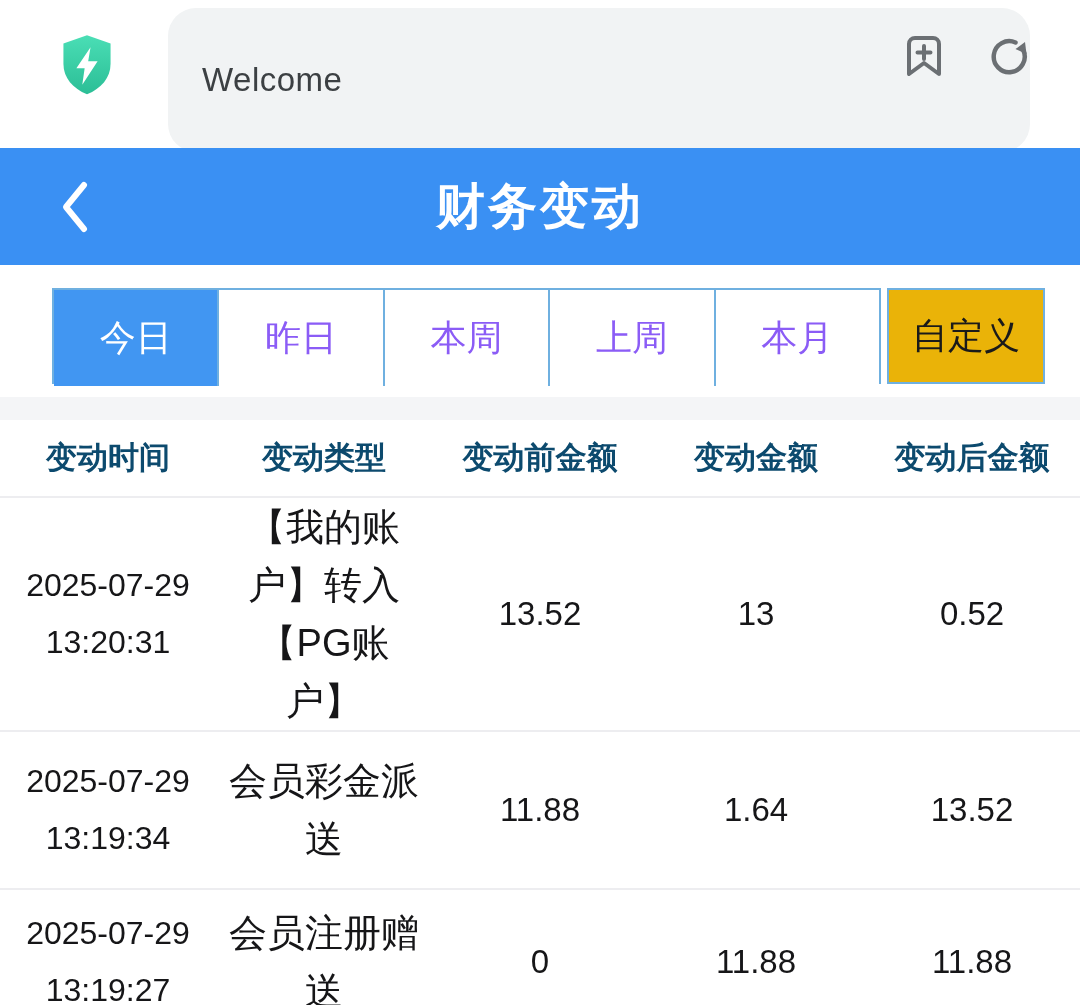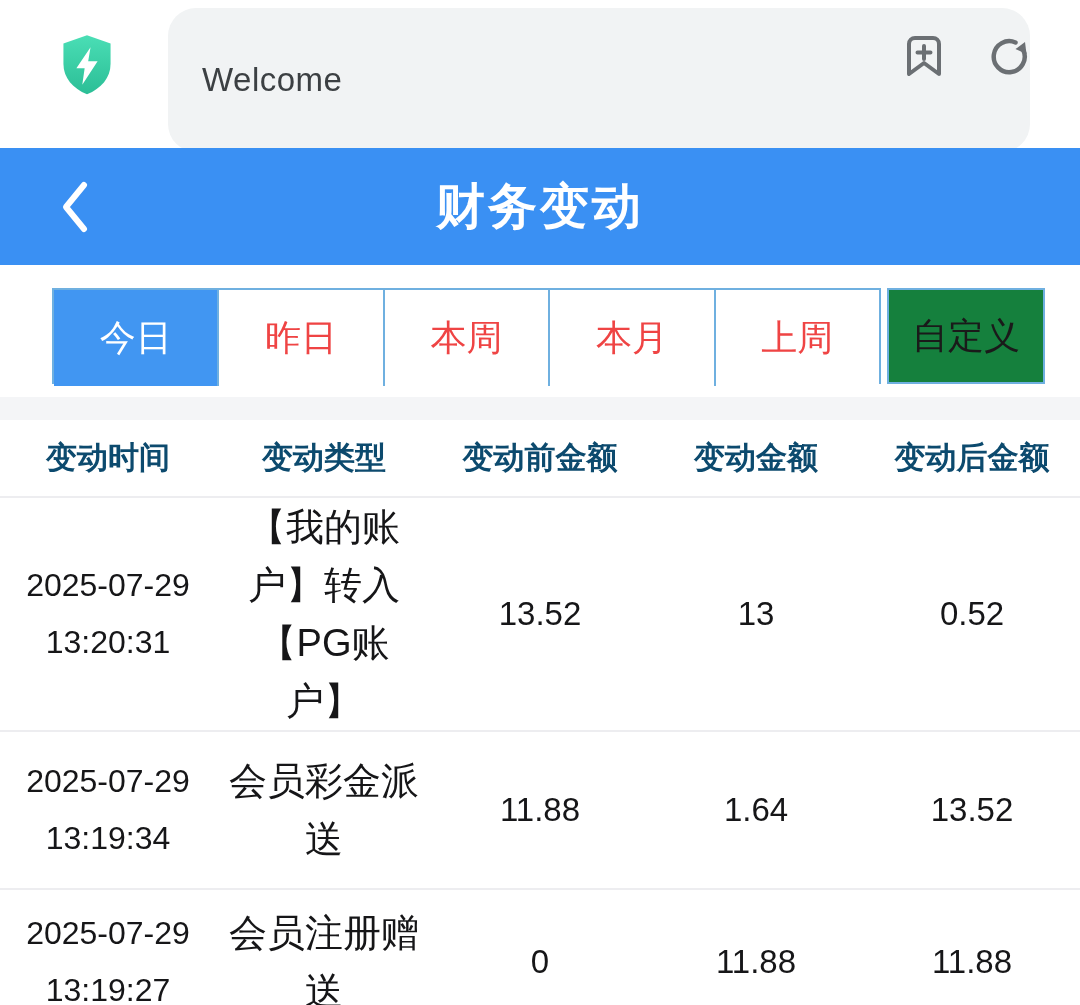--- a/index.html
+++ b/index.html
@@ -20,25 +20,25 @@
   .page-header { position:relative; height:117px; background:#3a90f3;
     display:flex; align-items:center; justify-content:center; }
   .back-btn { position:absolute; left:40px; top:0; height:100%; width:70px;
     display:flex; align-items:center; justify-content:center; cursor:pointer; }
   .page-title { color:#ffffff; font-size:49px; font-weight:bold; letter-spacing:3px; }
 
   
   .tabs-wrap { height:119px; padding:23px 35px 0 52px; display:flex; }
   .tab-group { flex:1; display:flex; border:2px solid #6fb0e0; }
   .tab { flex:1; height:96px; background:#ffffff; border:none;
-    border-right:2px solid #6fb0e0; font-size:36px; color:#ef4444;
+    border-right:2px solid #6fb0e0; font-size:36px; color:#8b5cf6;
     font-family:inherit; cursor:pointer; }
   .tab:last-child { border-right:none; }
   .tab.active { background:#4196f2; color:#ffffff; }
-  .tab-custom { width:158px; height:96px; margin-left:6px; background:#15803d;
+  .tab-custom { width:158px; height:96px; margin-left:6px; background:#eab308;
     border:2px solid #6fb0e0; font-size:36px; color:#1a1a1a;
     font-family:inherit; cursor:pointer; }
 
   .divider-band { height:23px; background:#f4f5f7; margin-top:13px; }
 
   
   table { width:100%; border-collapse:collapse; table-layout:fixed; }
   th { height:77px; font-size:31px; font-weight:bold; color:#0c4a6e;
     text-align:center; vertical-align:middle; border-bottom:2px solid #ededf0; }
   td { text-align:center; vertical-align:middle; border-bottom:2px solid #ededf0;
@@ -88,22 +88,22 @@
     </svg>
   </div>
   <span class="page-title">财务变动</span>
 </div>
 
 <div class="tabs-wrap">
   <div class="tab-group">
     <button class="tab active">今日</button>
     <button class="tab">昨日</button>
     <button class="tab">本周</button>
+    <button class="tab">上周</button>
     <button class="tab">本月</button>
-    <button class="tab">上周</button>
   </div>
   <button class="tab-custom">自定义</button>
 </div>
 
 <div class="divider-band"></div>
 
 <table>
   <thead>
     <tr>
       <th>变动时间</th>

